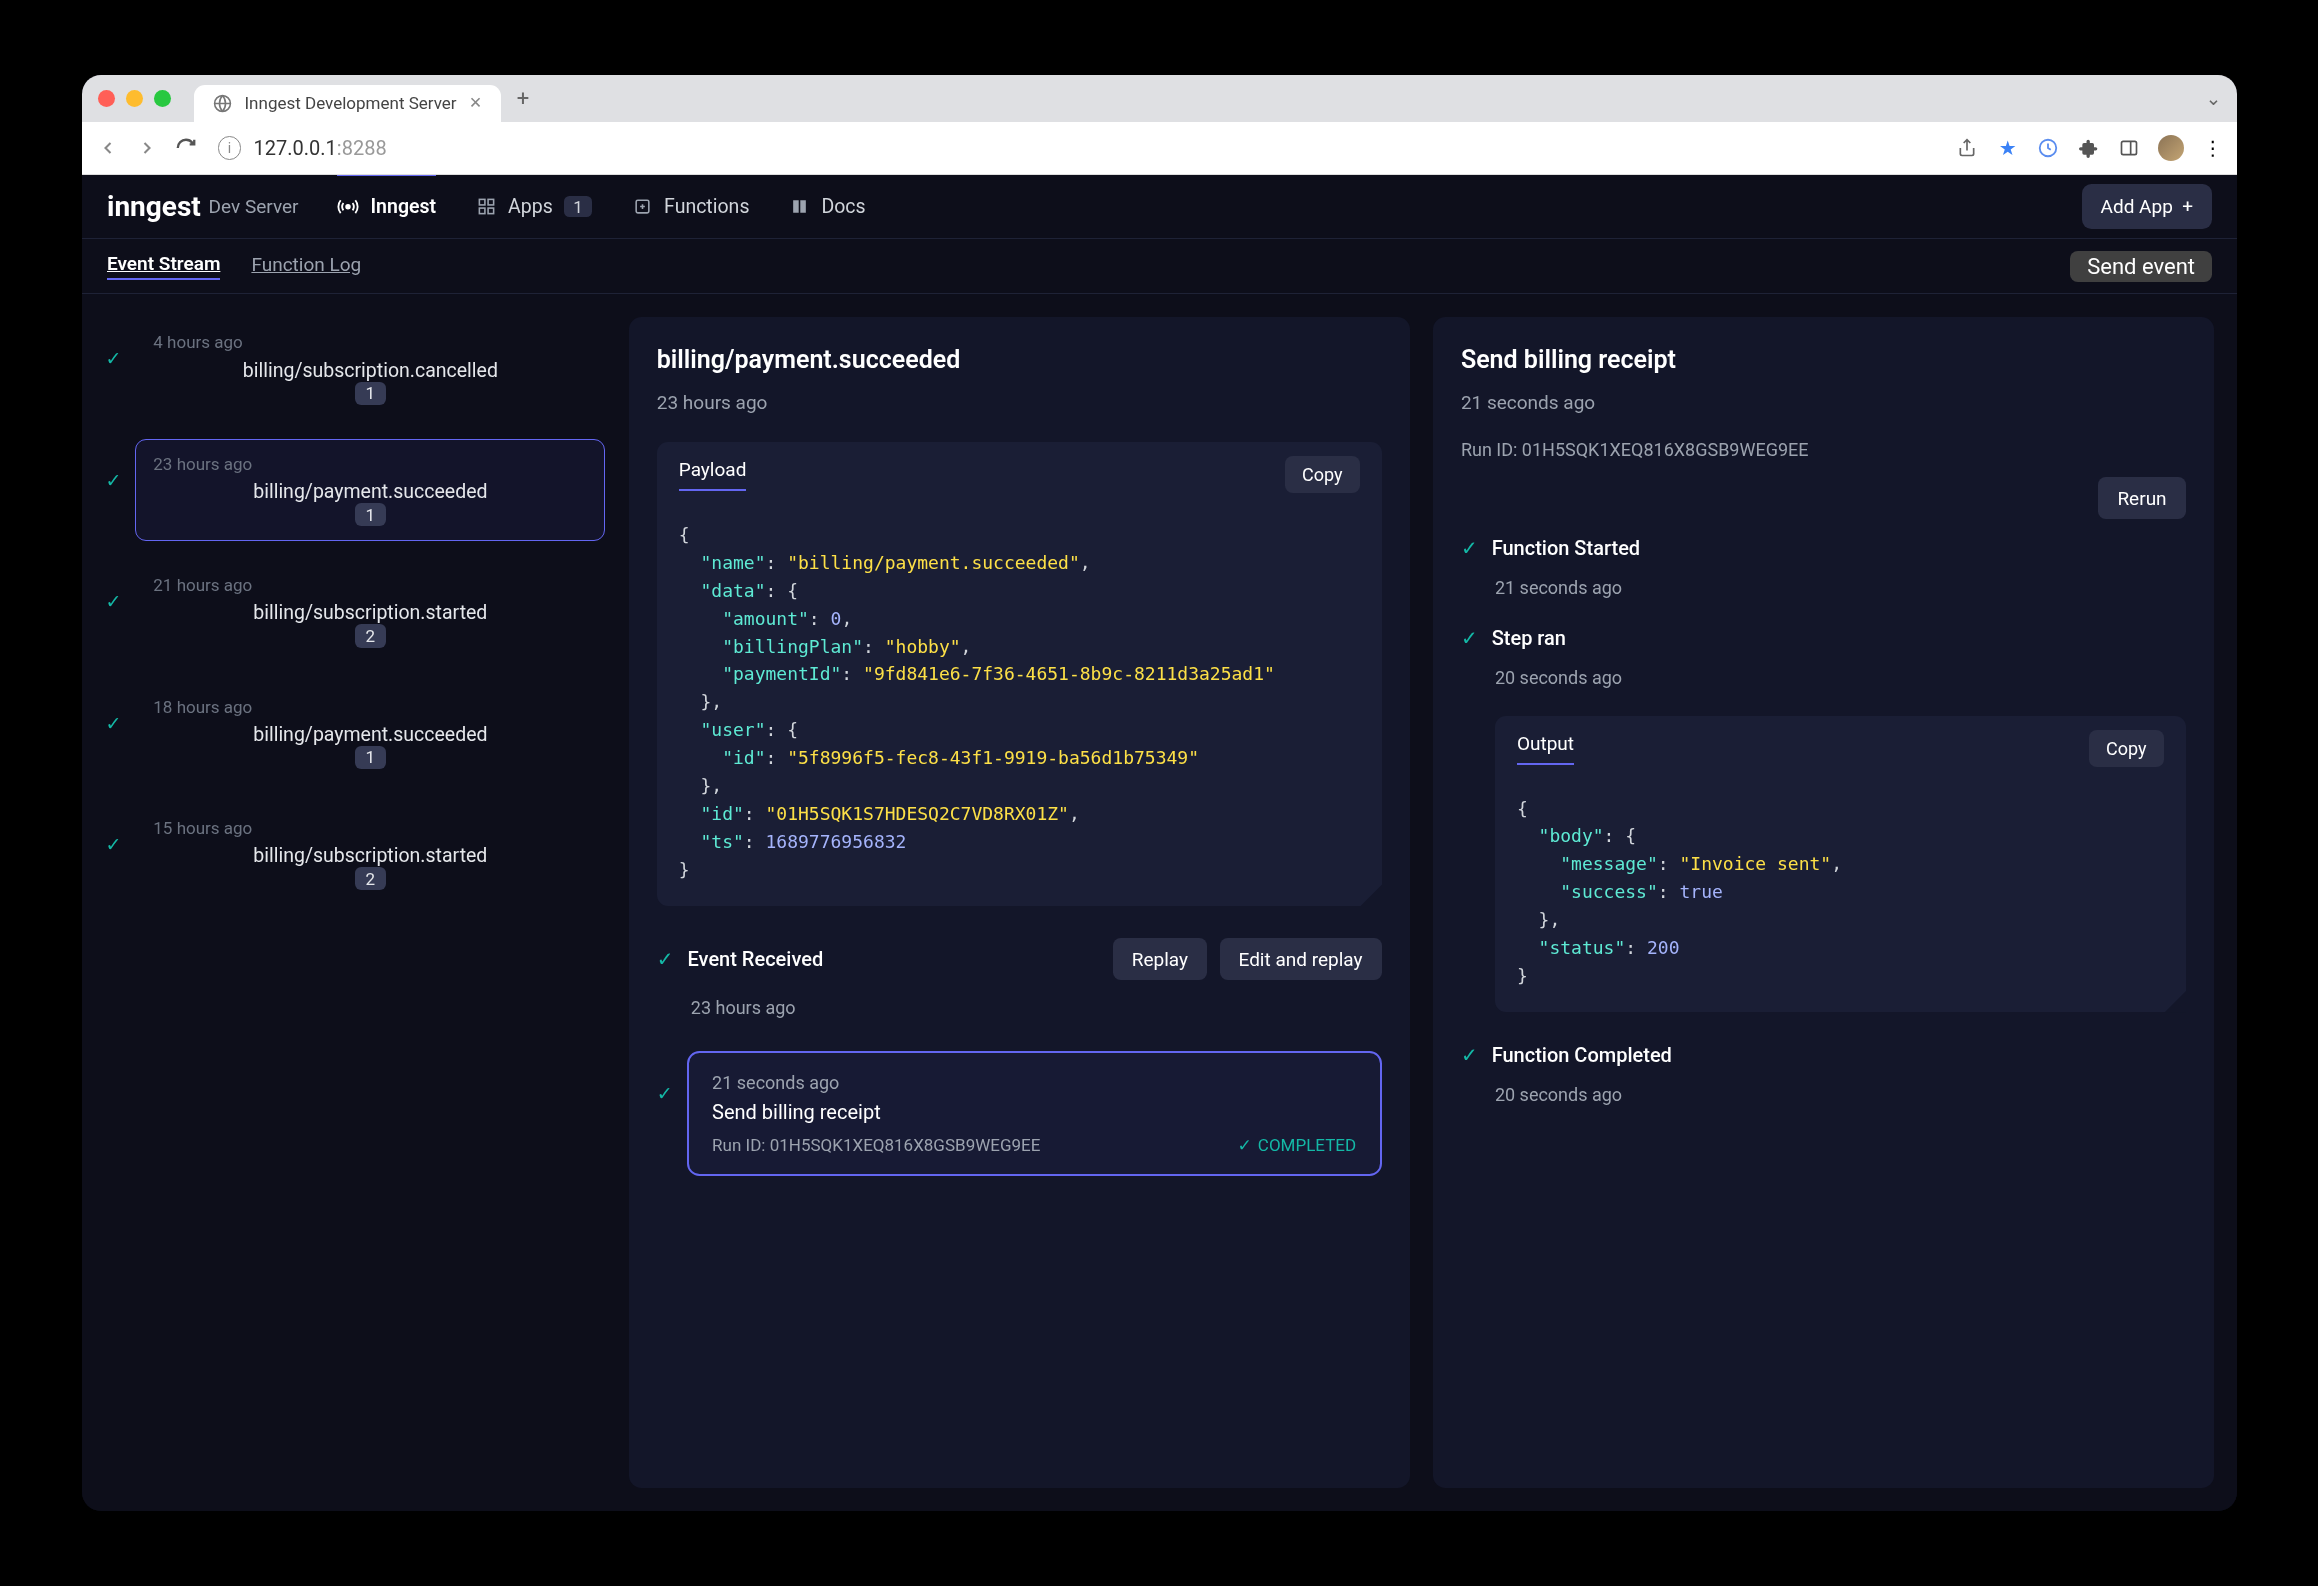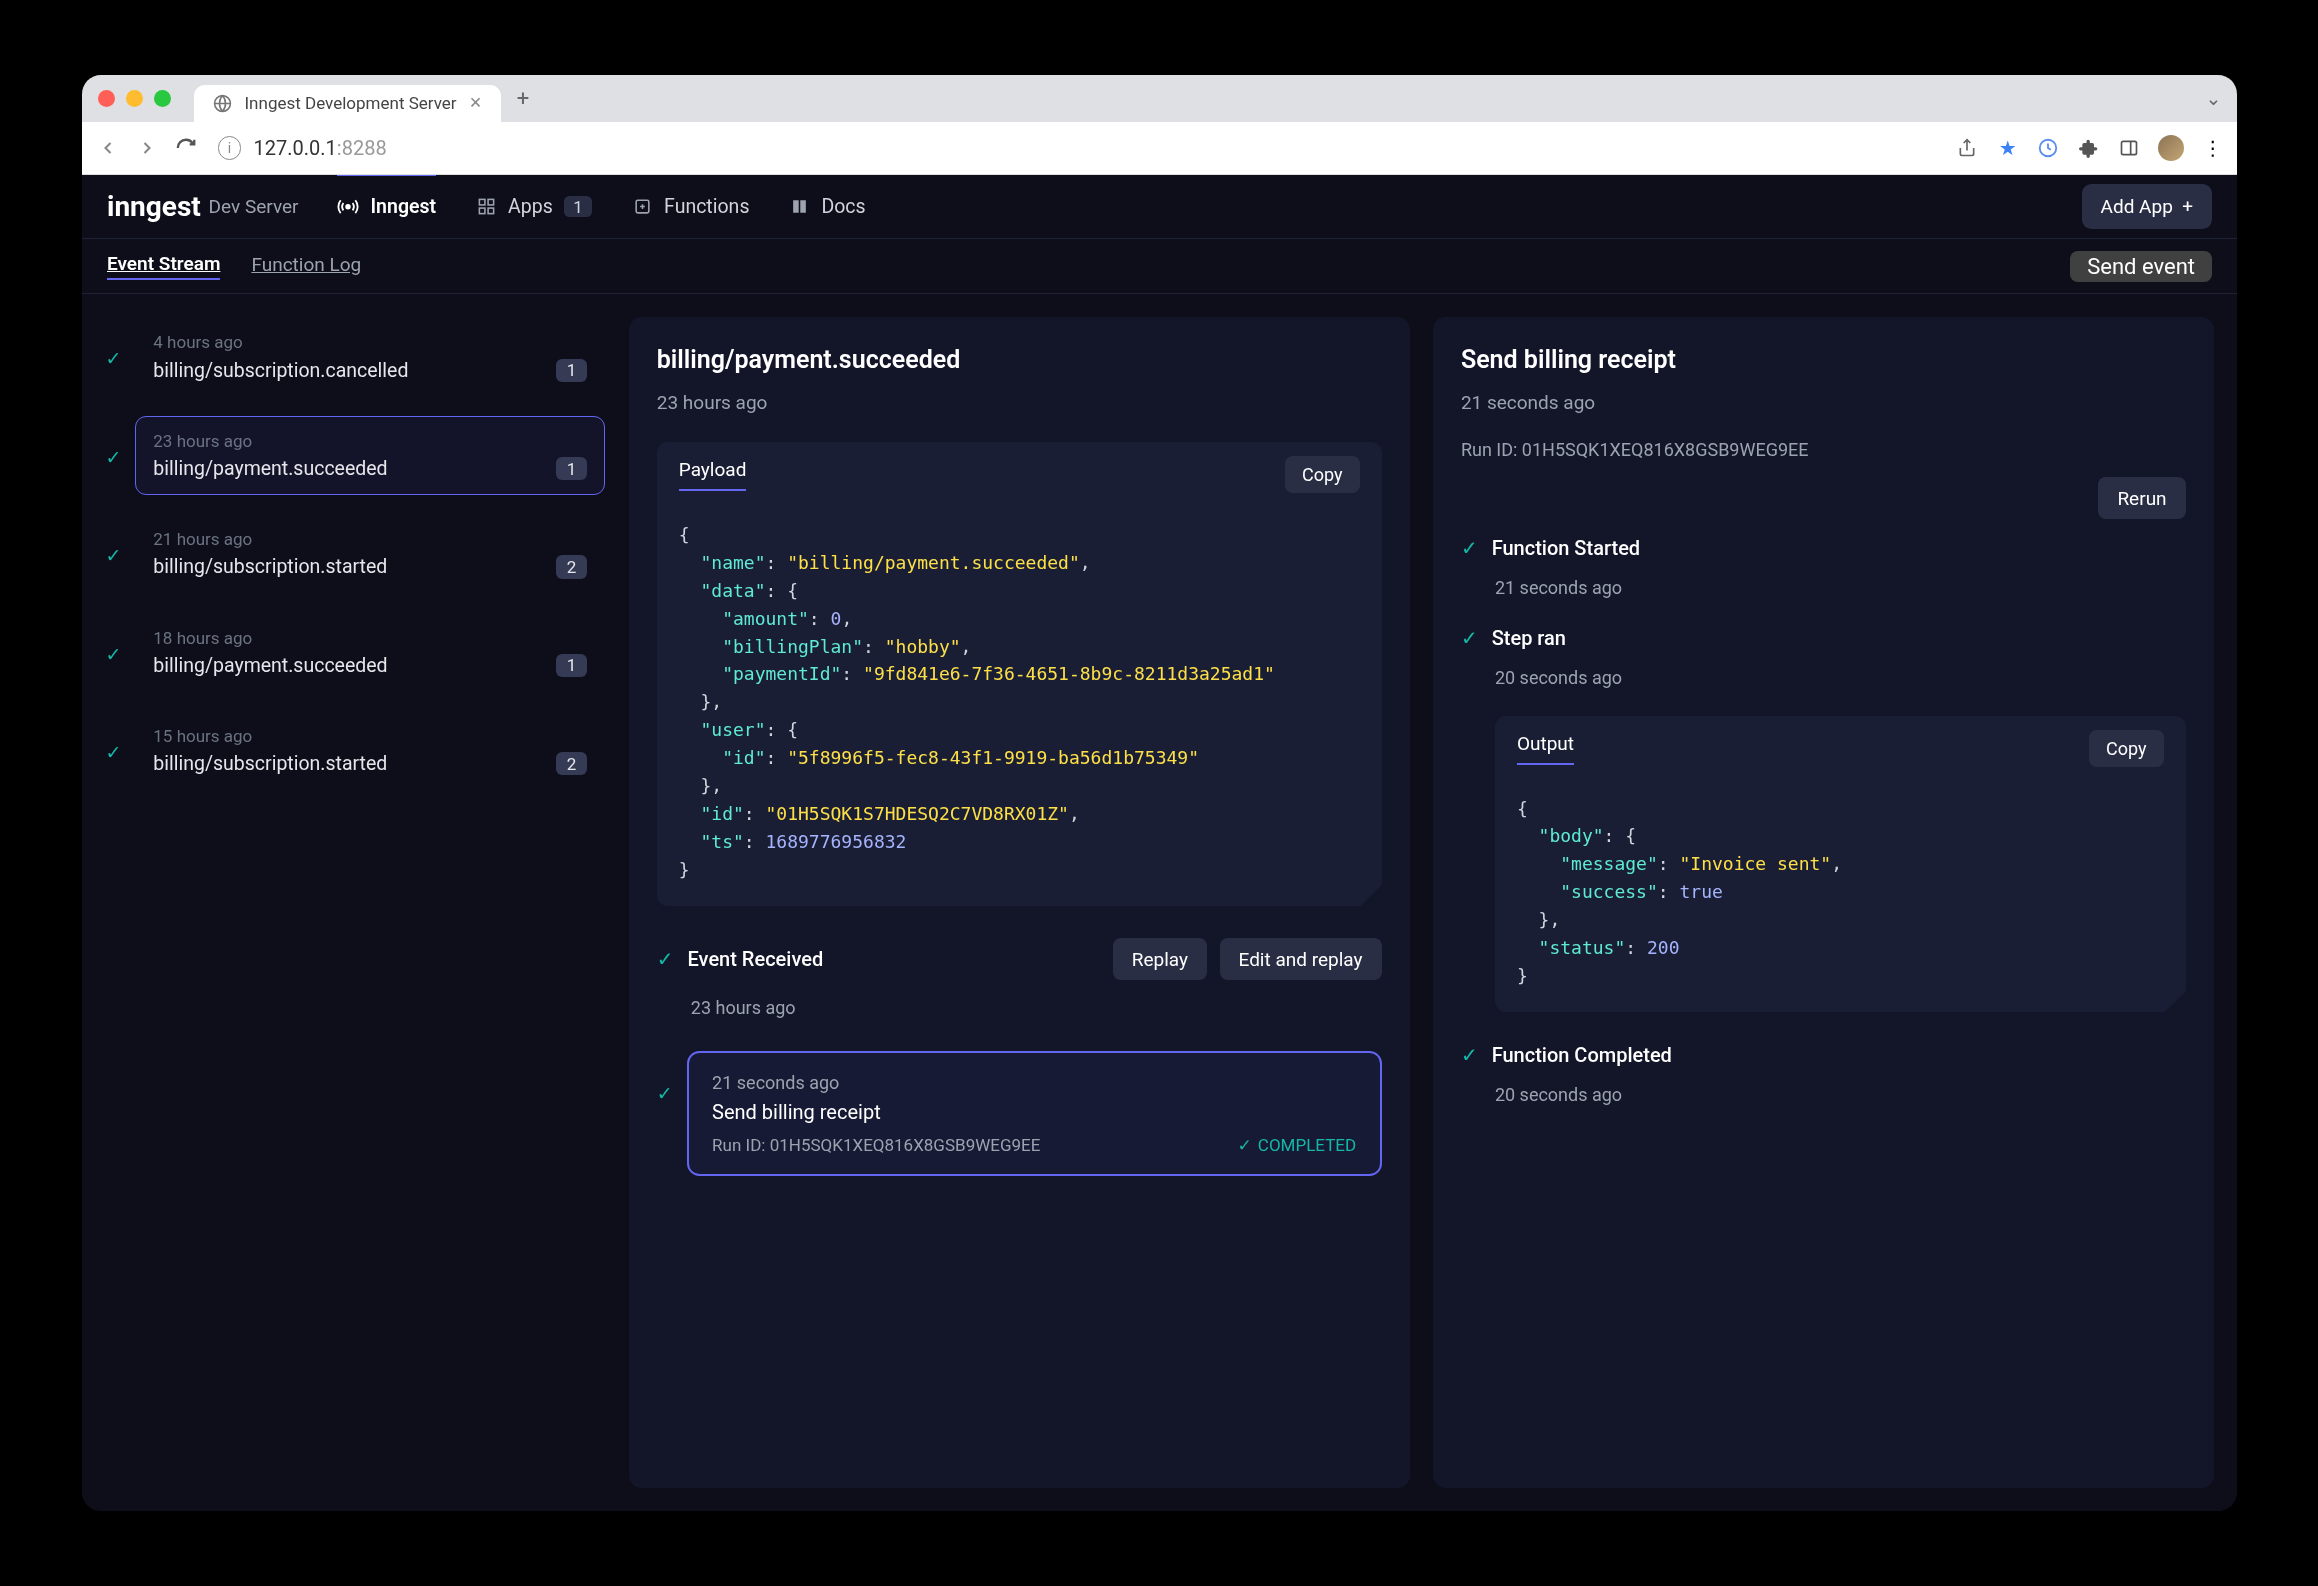--- a/index.html
+++ b/index.html
@@ -99,21 +99,21 @@
 .subnav-item.active { color: #fff; font-weight: 600; border-bottom: 2.3px solid #6366f1; }
 .send-event-btn { margin-left: auto; background: #404040; color: #fff; padding: 3px 17px; border-radius: 7.8px; font-size: 22px; cursor: pointer; }
 
 .main { flex: 1; display: flex; gap: 23.4px; padding: 23.4px; overflow: hidden; }
 .sidebar { width: 500px; display: flex; flex-direction: column; gap: 19px; }
 .event-item { display: flex; align-items: flex-start; gap: 14px; }
 .check-icon { color: #14b8a6; margin-top: 30px; font-size: 19px; flex-shrink: 0; }
 .event-card { flex: 1; padding: 14px 17px; border-radius: 11px; border: 1.6px solid transparent; cursor: pointer; display: flex; flex-direction: column; gap: 6.2px; }
 .event-card.selected { border-color: #6366f1; background: rgba(99,102,241,0.08); }
 .event-time { color: #6b7280; font-size: 17px; }
-.event-row { display: flex; align-items: center; justify-content: space-between; }
+.event-row { display: flex; align-items: center; justify-content: space-between; flex-direction: column; }
 .event-name { color: #e5e7eb; font-size: 19.5px; }
 .event-badge { background: #363b55; color: #e5e7eb; padding: 1.6px 11px; border-radius: 6.2px; font-size: 17px; }
 
 .panel { flex: 1; background: #131629; border-radius: 12.5px; padding: 28px; display: flex; flex-direction: column; gap: 17px; overflow-y: auto; }
 .panel-title { color: #fff; font-size: 25px; font-weight: 600; }
 .panel-sub { color: #9ca3af; font-size: 19px; }
 .panel-id { color: #9ca3af; font-size: 18px; margin-top: 7.8px; }
 .code-block { background: #1a1e35; border-radius: 11px; padding: 0; margin-top: 11px; }
 .code-header { display: flex; align-items: center; justify-content: space-between; padding: 14px 22px; }
 .code-tab { color: #fff; font-size: 19px; border-bottom: 2.3px solid #6366f1; padding-bottom: 7.8px; }

